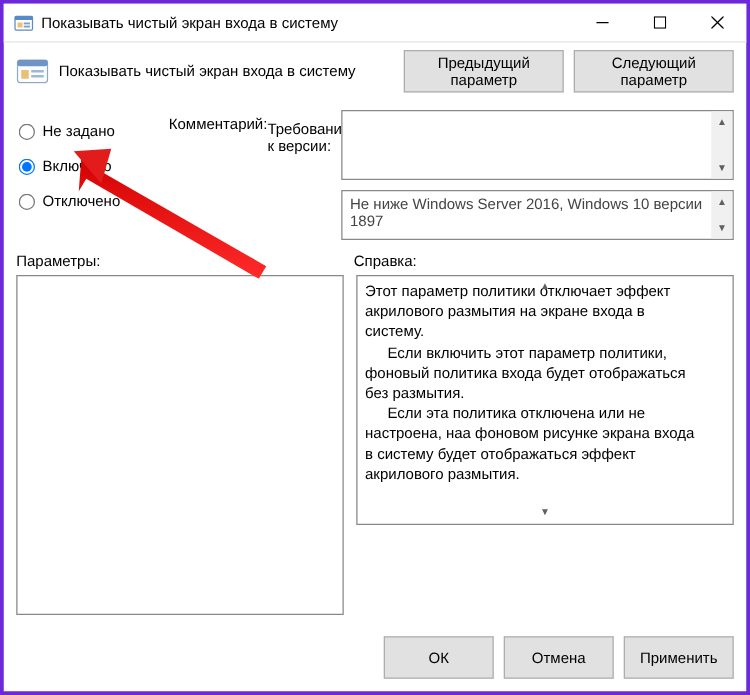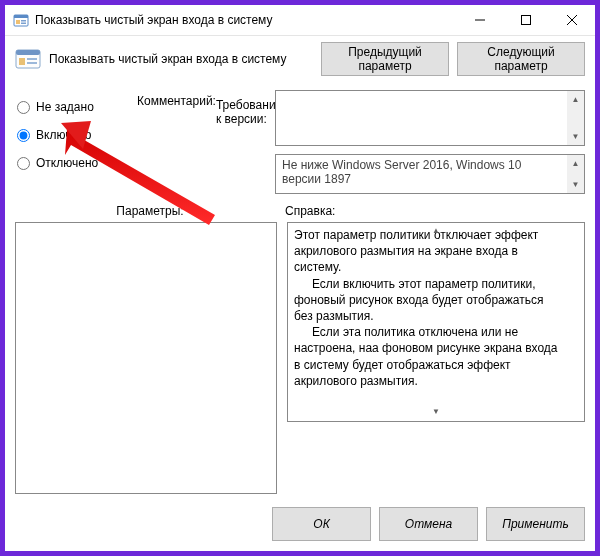--- a/index.html
+++ b/index.html
@@ -9,21 +9,21 @@
     font-size: 12px;
     background: #fff;
     color: #000;
     width: 600px;
     height: 556px;
     overflow: hidden;
   }
   .window {
     width: 600px;
     height: 556px;
-    border: 5px solid #6d28d9;
+    border: 3px solid #6d28d9;
     box-sizing: border-box;
     display: flex;
     flex-direction: column;
     position: relative;
     background: #fff;
   }
   
   .titlebar {
     height: 30px;
     display: flex;
@@ -142,21 +142,21 @@
   .reqbox {
     height: 40px;
     padding: 3px 22px 3px 6px;
     color: #444;
   }
   
   .labelsrow {
     display: flex;
     padding: 6px 10px 4px 10px;
   }
-  .labelsrow .l1 { width: 270px; text-align: center; }
+  .labelsrow .l1 { width: 270px; }
   .lower {
     display: flex;
     padding: 0 10px;
     gap: 10px;
     flex: 1 1 auto;
     min-height: 0;
   }
   .paramsbox {
     flex: 0 0 260px;
     border: 1px solid #888;
@@ -176,21 +176,21 @@
   }
   .helpbox p { margin: 0; }
   .helpbox p.ind { text-indent: 18px; }
   
   .footer {
     display: flex;
     justify-content: flex-end;
     gap: 8px;
     padding: 10px 10px 10px 10px;
   }
-  .footer .btn { width: 99px; font-style: italic; }
+  .footer .btn { width: 88px; }
   
   .arrow-svg {
     position: absolute;
     left: 50px;
     top: 110px;
     width: 170px;
     height: 110px;
     pointer-events: none;
     z-index: 50;
   }
@@ -285,21 +285,21 @@
 
   <div class="labelsrow">
     <div class="l1">Параметры:</div>
     <div>Справка:</div>
   </div>
 
   <div class="lower">
     <div class="paramsbox"></div>
     <div class="helpbox">
       <p>Этот параметр политики отключает эффект акрилового размытия на экране входа в систему.</p>
-      <p class="ind">Если включить этот параметр политики, фоновый рисунок входа будет отображаться без размытия.</p>
+      <p class="ind">Если включить этот параметр политики, фоновый политика входа будет отображаться без размытия.</p>
       <p class="ind">Если эта политика отключена или не настроена, наа фоновом рисунке экрана входа в систему будет отображаться эффект акрилового размытия.</p>
       <div class="sb">
         <div class="sbbtn up">▲</div>
         <div class="sbbtn down">▼</div>
       </div>
     </div>
   </div>
 
   <div class="footer">
     <button class="btn">ОК</button>

